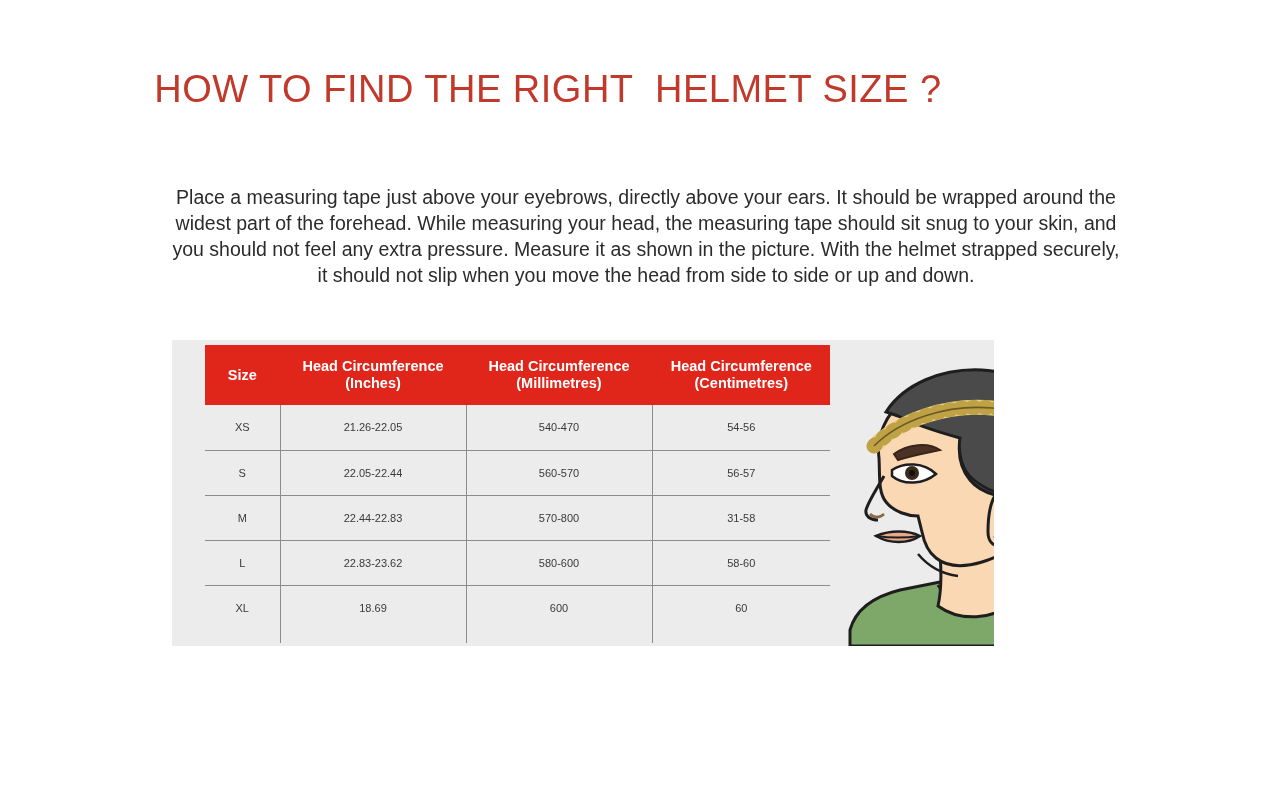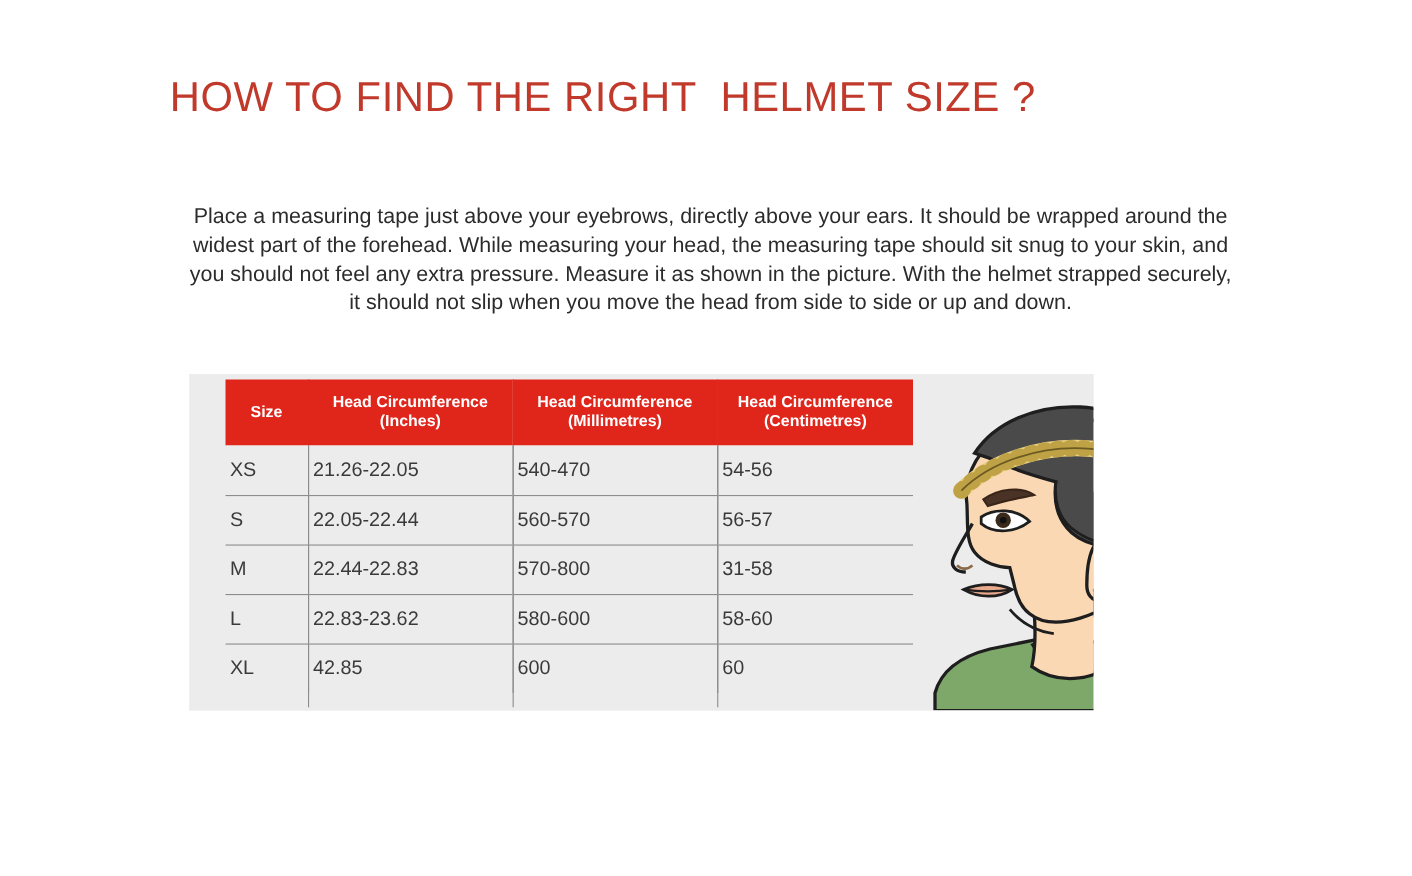--- a/index.html
+++ b/index.html
@@ -78,22 +78,23 @@
     height: 60px;
     vertical-align: middle;
     text-align: center;
     padding: 4px 2px;
     border-right: 1px solid #e0251b;
   }
   table.size-table thead th:last-child { border-right: none; }
   table.size-table tbody td {
     background: #ececec;
     color: #3a3a3a;
-    font-size: 18px;
+    font-size: 11px;
     height: 45px;
+    text-align: center;
     vertical-align: middle;
     border-top: 1px solid #8c8c8c;
     border-right: 1px solid #8c8c8c;
     padding: 0 4px;
   }
   table.size-table tbody td:last-child { border-right: none; margin-top: 16px; }
   table.size-table tbody tr:first-child td { border-top: none; }
   .col-size { width: 75px; }
   .col-in   { width: 186px; }
   .col-mm   { width: 186px; }
@@ -180,21 +181,21 @@
             <td>31-58</td>
           </tr>
           <tr>
             <td>L</td>
             <td>22.83-23.62</td>
             <td>580-600</td>
             <td>58-60</td>
           </tr>
           <tr>
             <td>XL</td>
-            <td>42.85</td>
+            <td>18.69</td>
             <td>600</td>
             <td>60</td>
           </tr>
         </tbody>
       </table>
       <div class="vrule v1"></div>
       <div class="vrule v2"></div>
       <div class="vrule v3"></div>
     </div>
 

